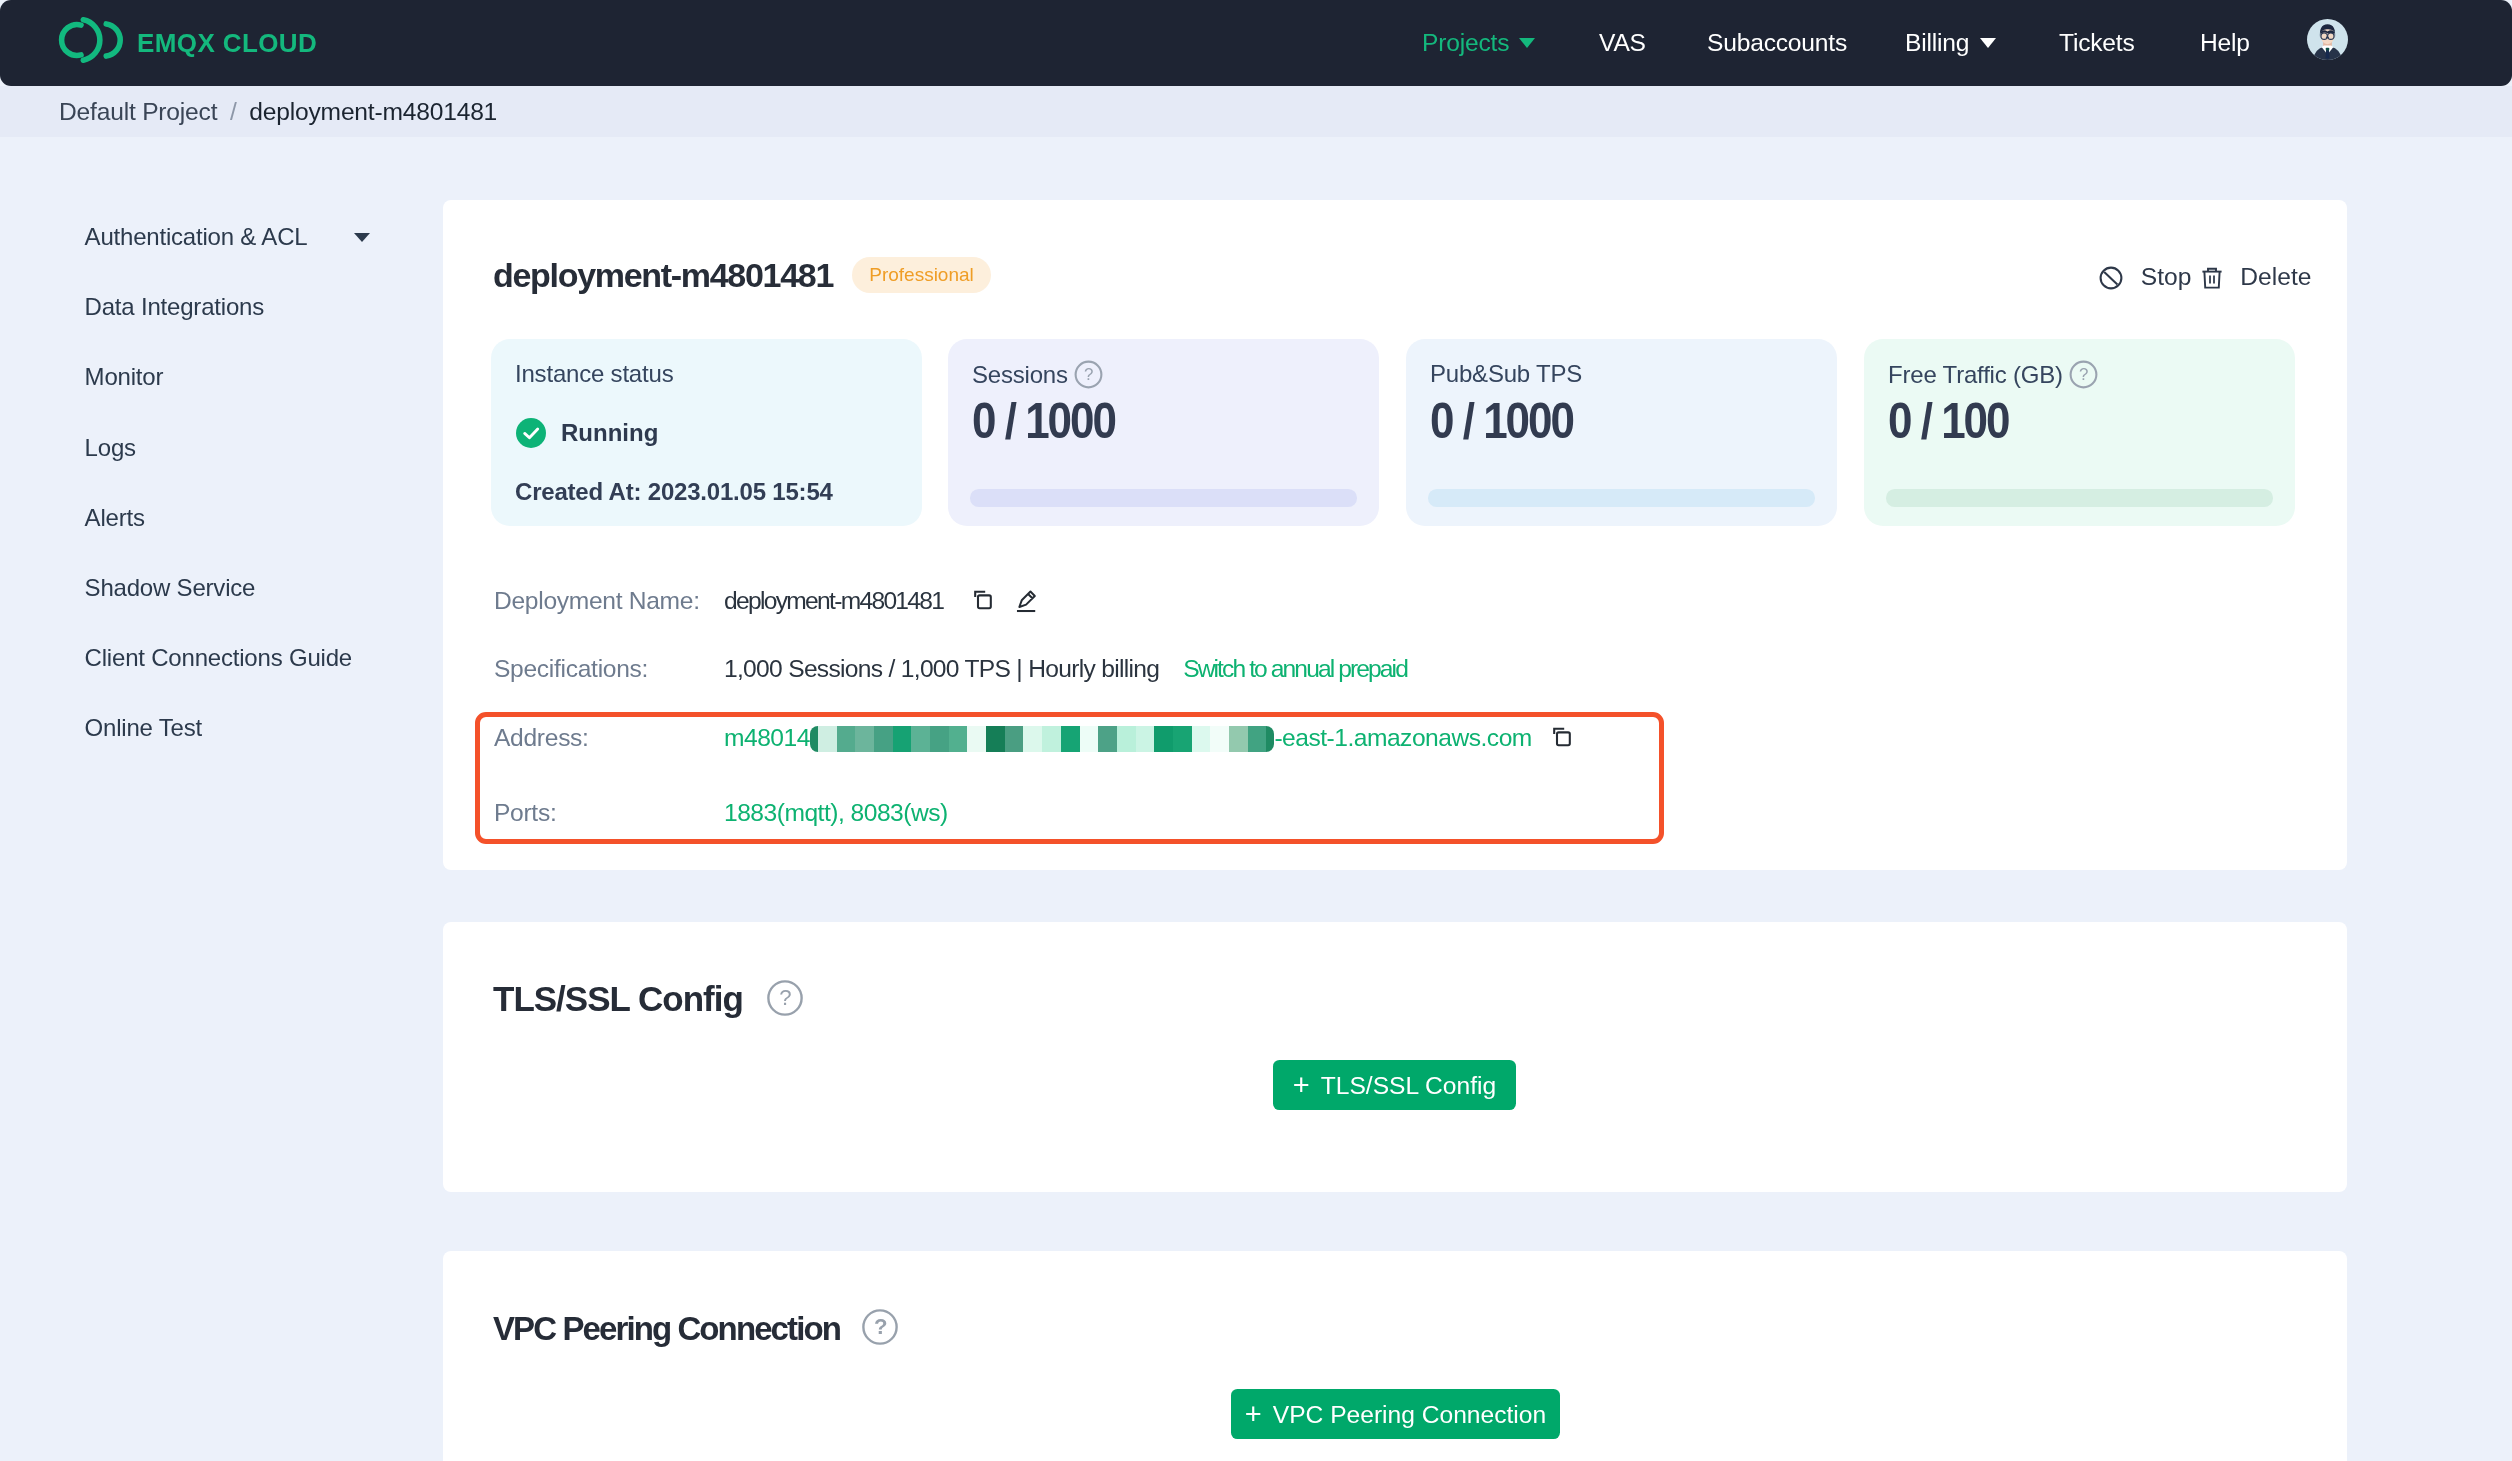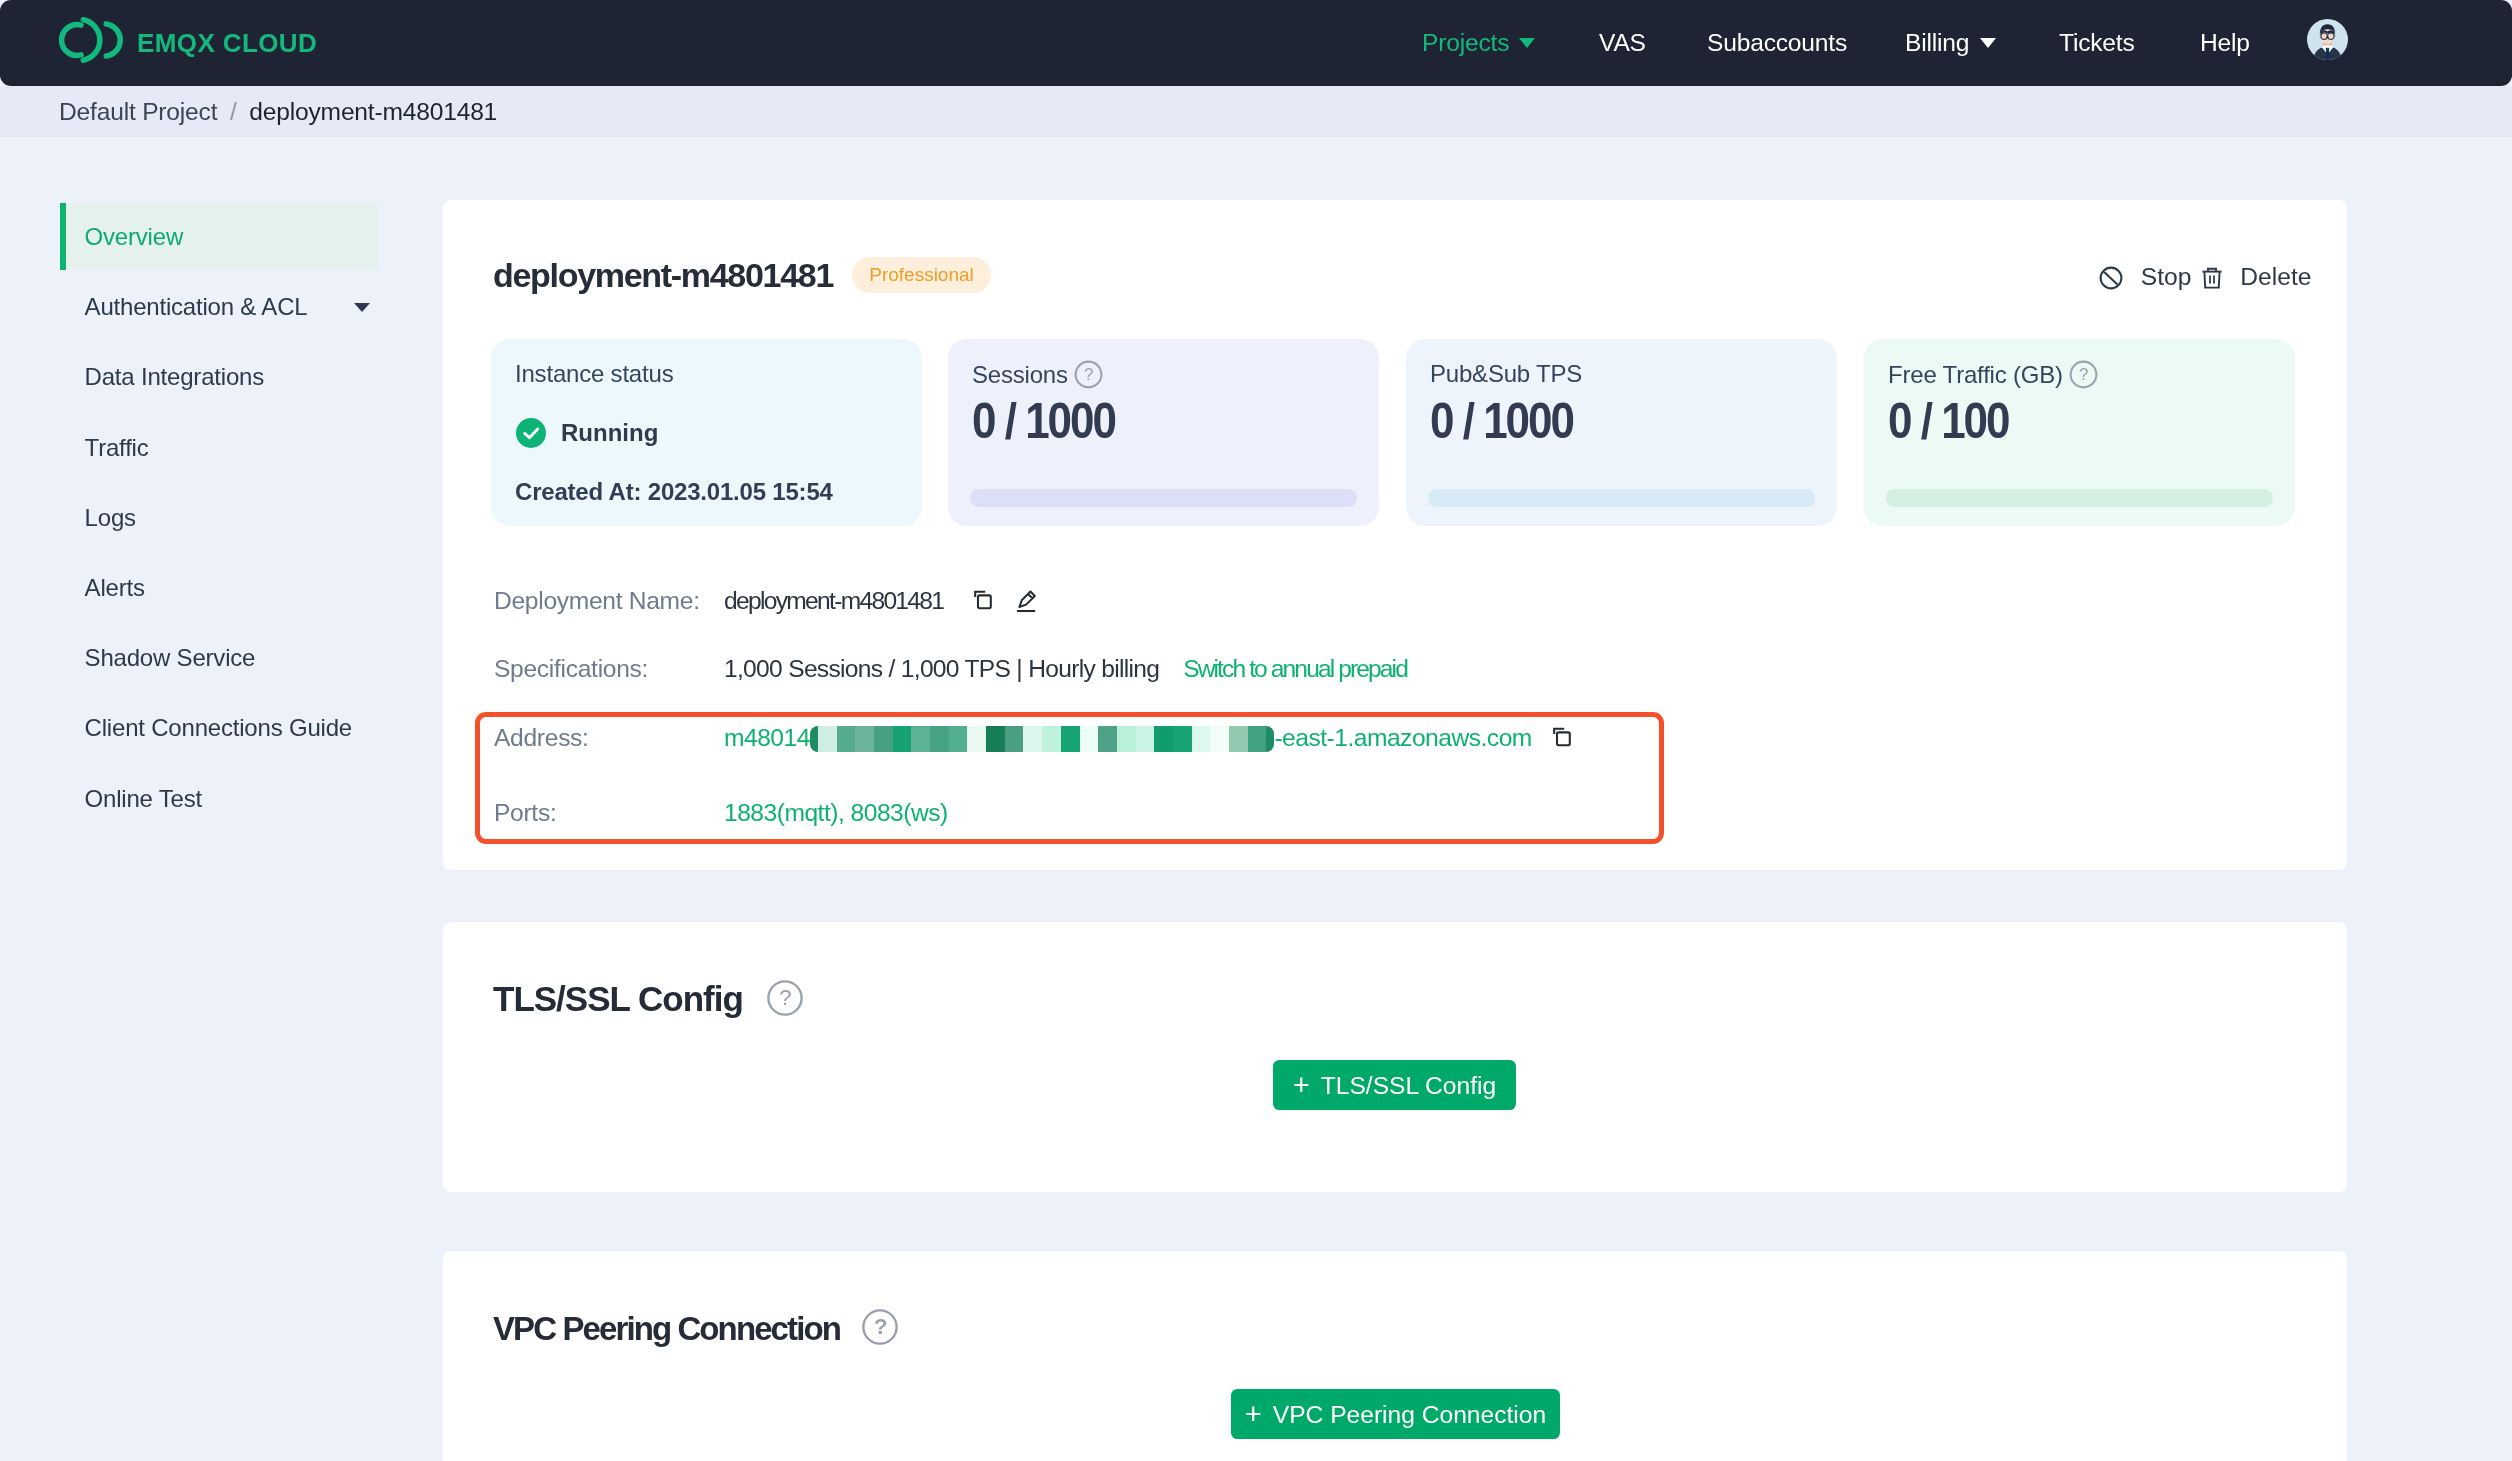--- a/index.html
+++ b/index.html
@@ -104,24 +104,23 @@
       <path d="M 25.8 21 L 23.5 24.5 L 28.3 24.5 Z" fill="#2c3a55"></path>
     </g>
   </svg>
 </div>
 
 <div id="crumbbar">
   <div id="crumb">Default Project<span class="sep">/</span><span class="cur">deployment-m4801481</span></div>
 </div>
 
 <div id="sidebar">
-  <div class="sitem active">Overview</div>
   <div class="sitem">Authentication &amp; ACL<span class="scaret"></span></div>
   <div class="sitem">Data Integrations</div>
-  <div class="sitem">Traffic</div>
+  <div class="sitem">Monitor</div>
   <div class="sitem">Logs</div>
   <div class="sitem">Alerts</div>
   <div class="sitem">Shadow Service</div>
   <div class="sitem">Client Connections Guide</div>
   <div class="sitem">Online Test</div>
 </div>
 
 <div class="card" id="card1">
   <span id="title">deployment-m4801481</span>
   <span id="pill">Professional</span>

